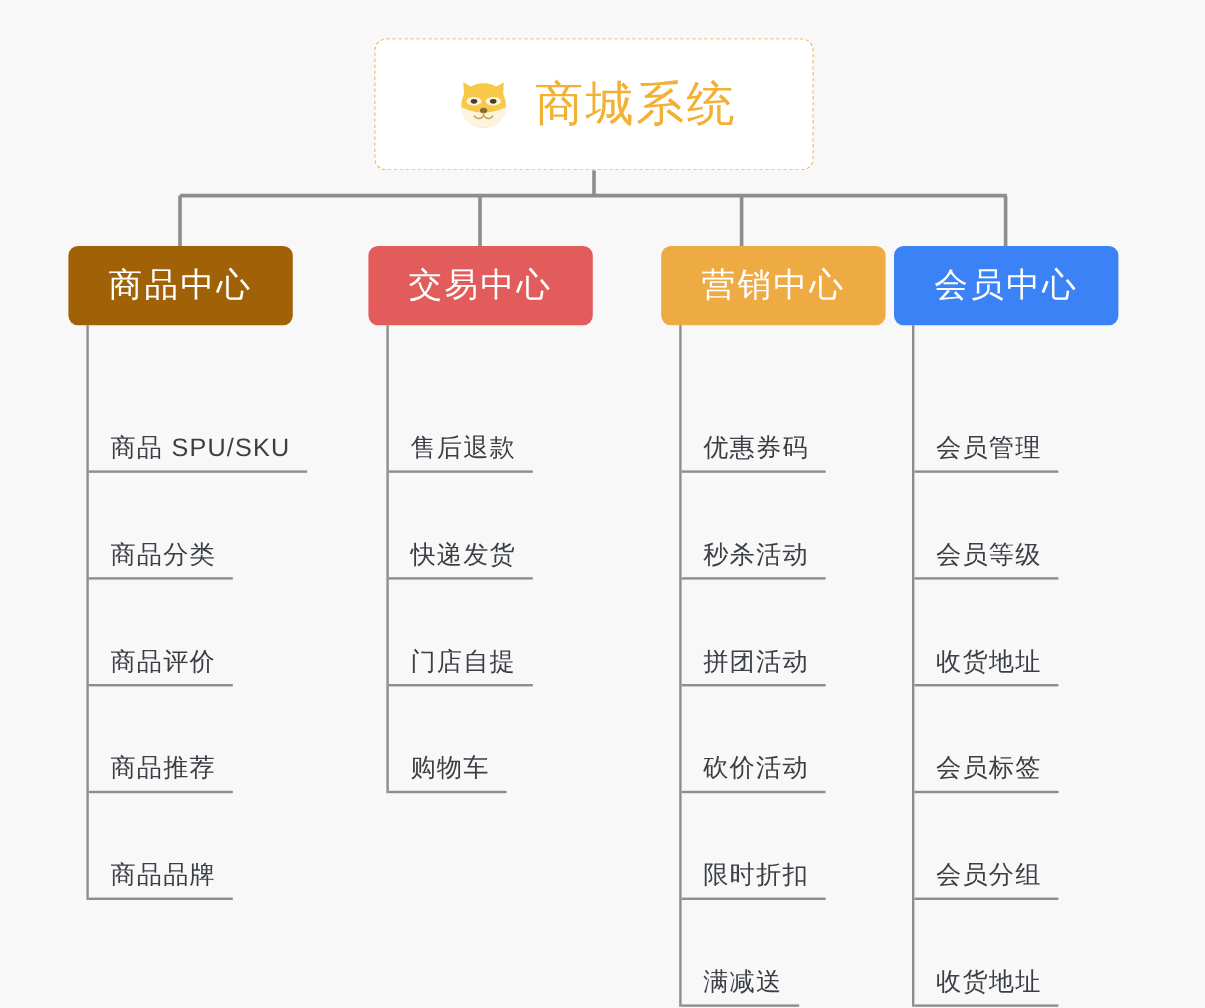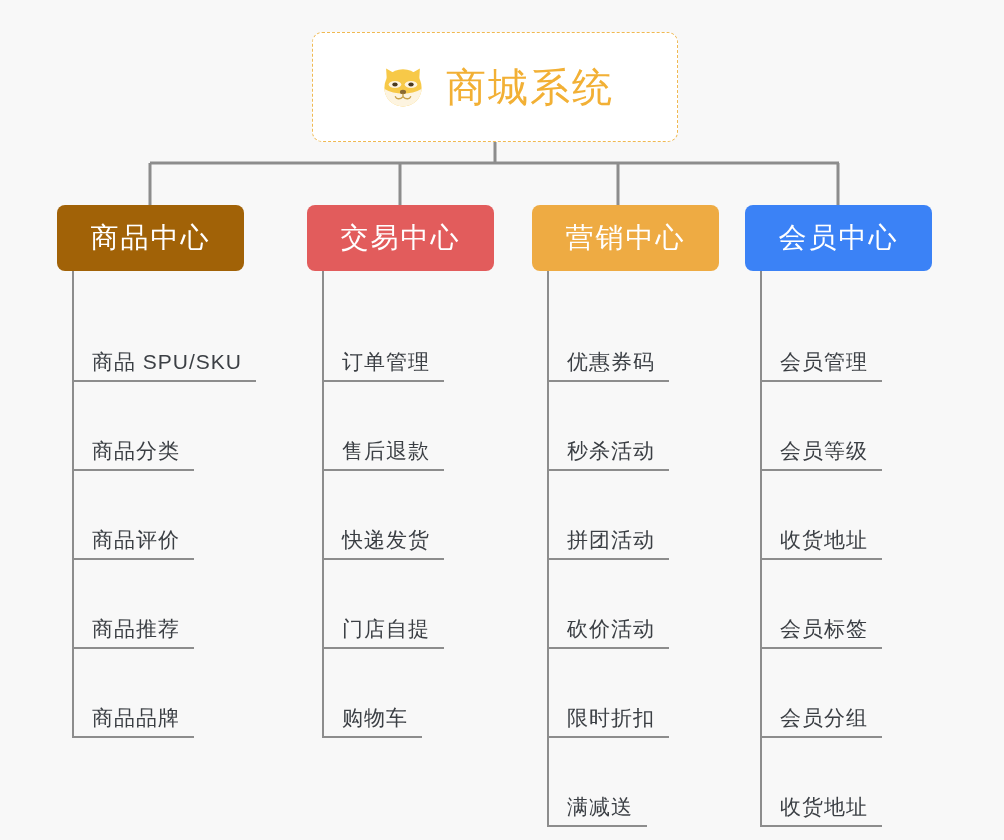--- a/index.html
+++ b/index.html
@@ -78,28 +78,28 @@
     align-items: center;
     justify-content: center;
     color: #ffffff;
     font-size: 28px;
     letter-spacing: 2px;
     box-sizing: border-box;
   }
 
   .col-0 { left: 57px;  width: 187px; }
   .col-1 { left: 307px; width: 187px; }
-  .col-2 { left: 532px; width: 187px; }
+  .col-2 { left: 551px; width: 187px; }
   .col-3 { left: 745px; width: 187px; }
 
   
   .leaf-list {
     position: relative;
     margin-top: 0;
-    padding-top: 22px;
+    padding-top: 34px;
     padding-left: 16px;
     border-left: 2px solid #8d8d8d;
     margin-left: 15px;
     box-sizing: border-box;
   }
   .leaf-item {
     height: 89px;
     display: flex;
     align-items: flex-end;
     box-sizing: border-box;
@@ -180,23 +180,20 @@
         </div>
     </div>
   </div>
 
   <div class="column col-1">
     <div class="cat-header" style="background: rgb(226, 92, 92);">
       <span>交易中心</span>
     </div>
     <div class="leaf-list">
       <div class="leaf-item">
-          <span class="leaf-label">订单管理</span>
-        </div>
-      <div class="leaf-item">
           <span class="leaf-label">售后退款</span>
         </div>
       <div class="leaf-item">
           <span class="leaf-label">快递发货</span>
         </div>
       <div class="leaf-item">
           <span class="leaf-label">门店自提</span>
         </div>
       <div class="leaf-item">
           <span class="leaf-label">购物车</span>

